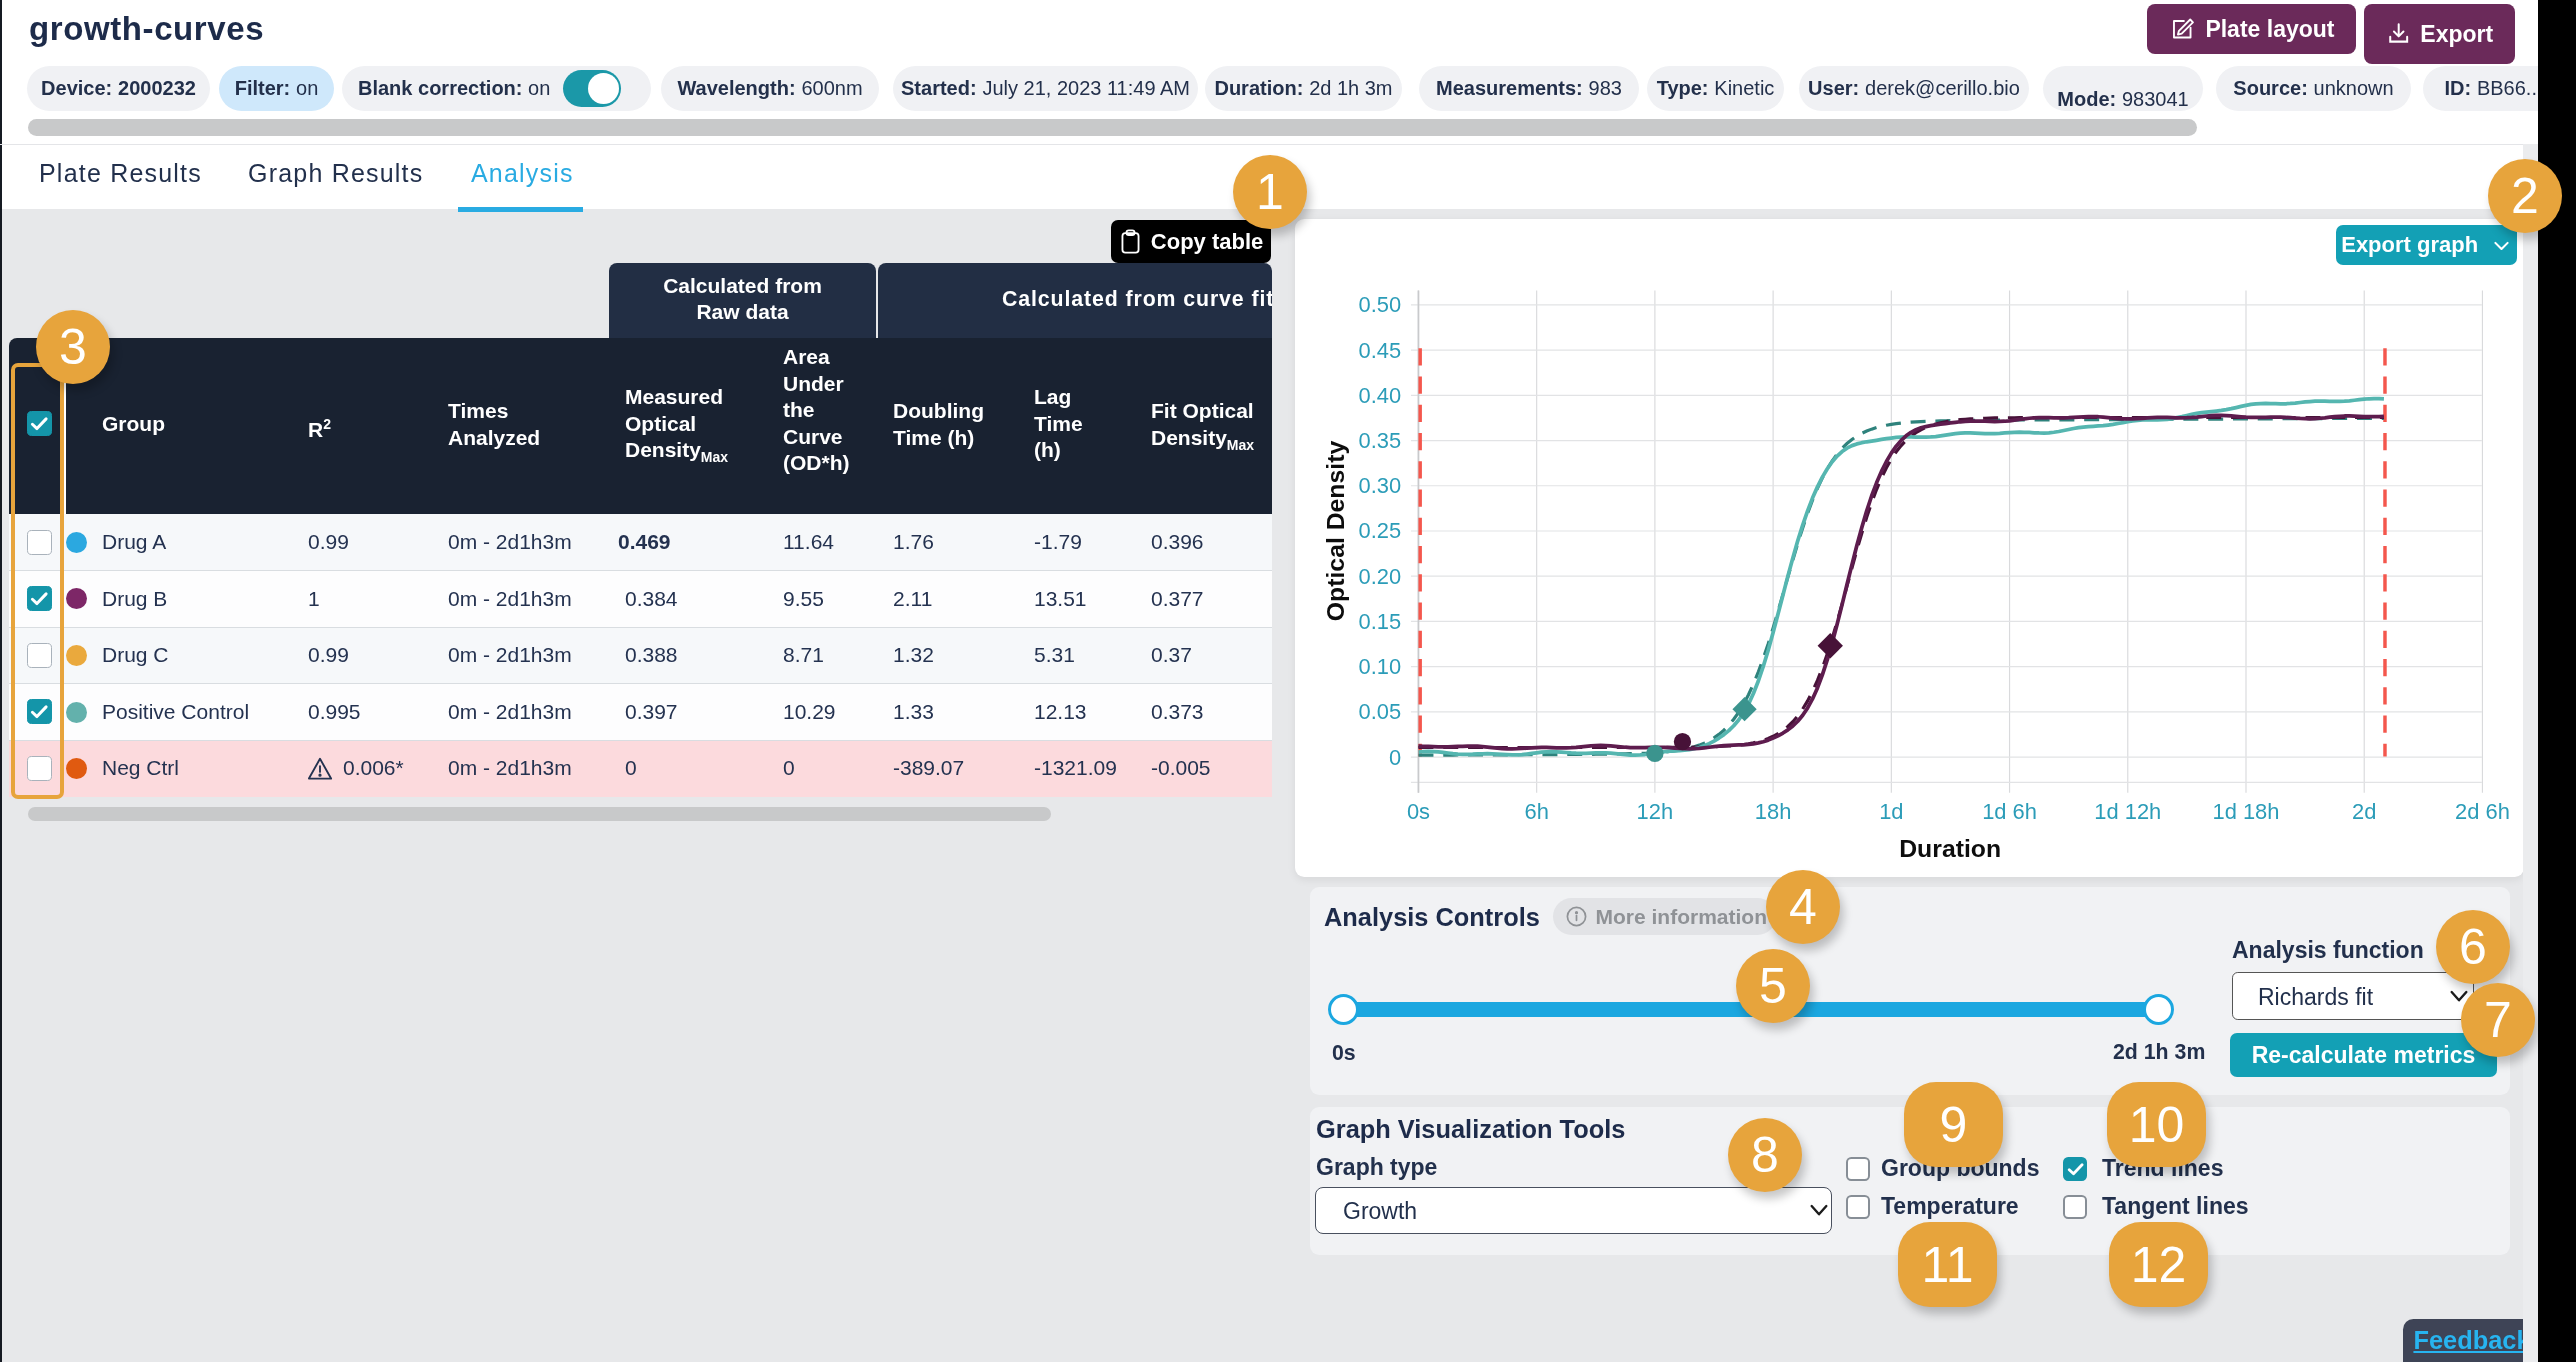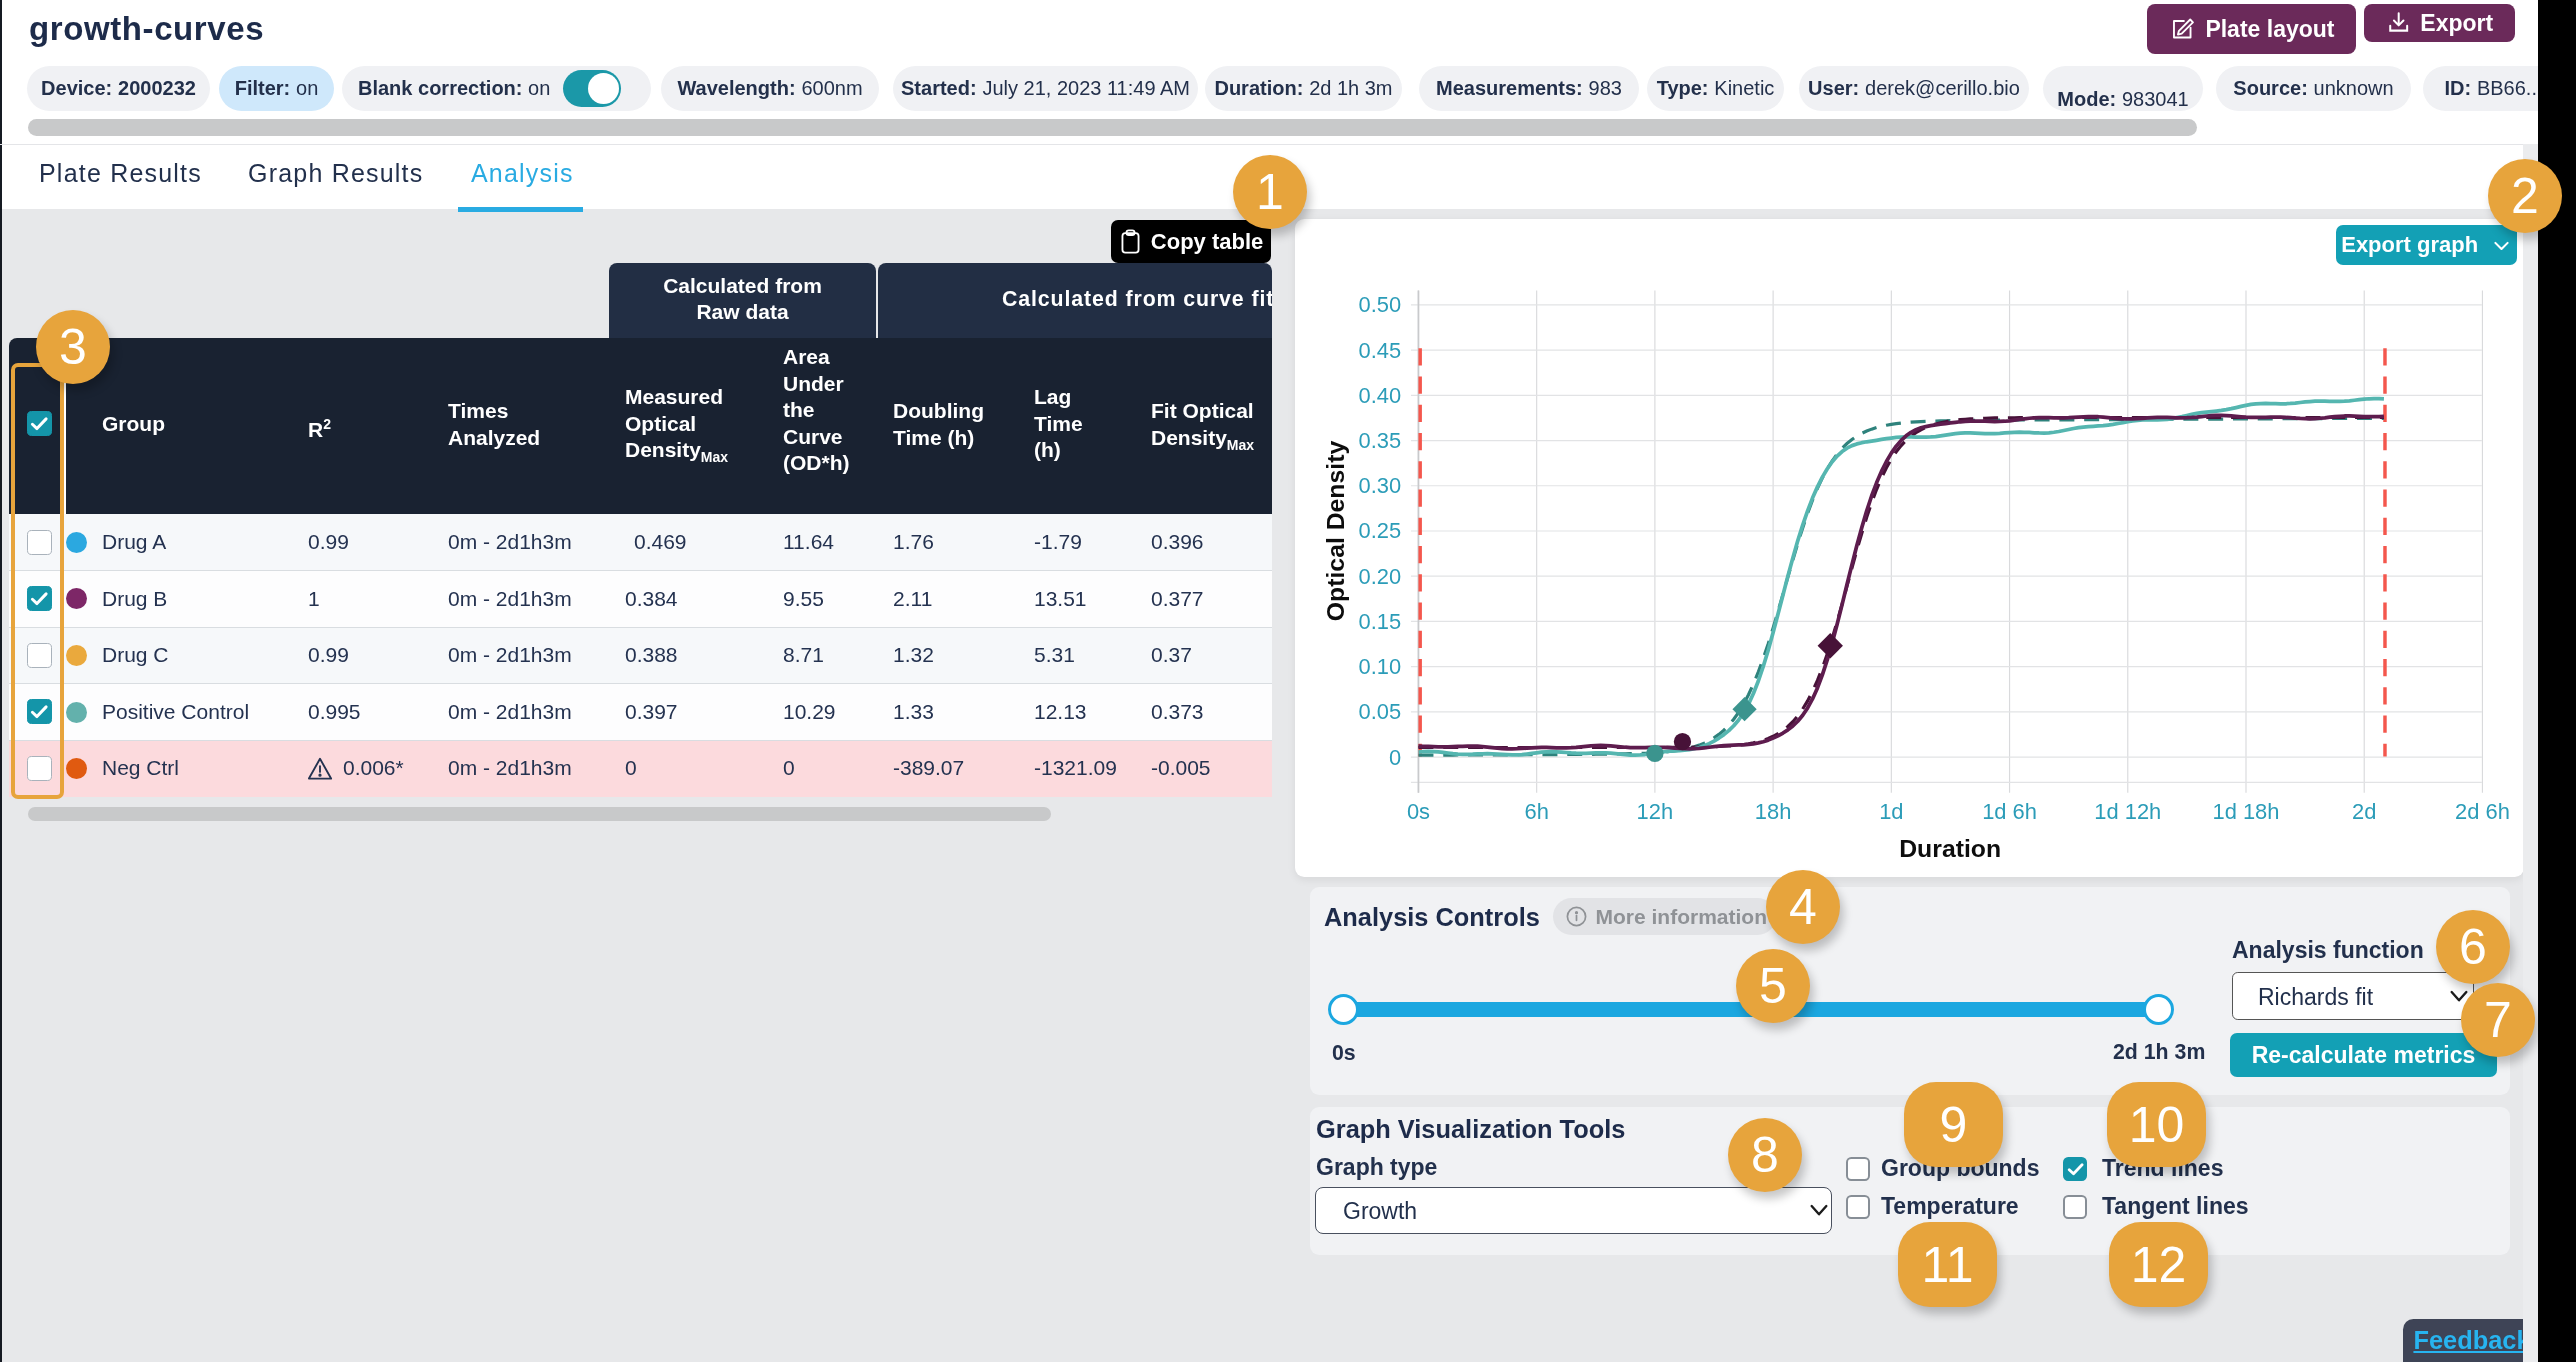--- a/index.html
+++ b/index.html
@@ -52,21 +52,21 @@
 <div class="tab" style="left:248px;">Graph Results</div>
 <div class="tab" style="left:471px;color:#29abe2;font-weight:500;">Analysis</div>
 <div class="abs" style="left:458px;top:207px;width:125px;height:5.2px;background:#29abe2;"></div>
 <div class="abs" style="left:2147px;top:4px;width:209px;height:50px;border-radius:8px;background:#6b2a5a;color:#fff;
  font-size:23px;font-weight:bold;display:flex;align-items:center;justify-content:center;">
  <svg width="26.5" height="26.5" viewBox="0 0 24 24" fill="none" stroke="#fff" stroke-width="1.7" style="margin-right:10.4px">
  <path d="M13.5 4.5 H4.5 V19.5 H19.5 V10.5" stroke-linecap="round" stroke-linejoin="round"></path>
       <path d="M9.0 13.4 L19.2 3.2 l2.5 2.5 L11.5 15.9 l-3.4 0.9 z" stroke-linejoin="round"></path>
     </svg>
  Plate layout</div>
-<div class="abs" style="left:2364px;top:4px;width:151px;height:38px;border-radius:8px;background:#6b2a5a;color:#fff;
+<div class="abs" style="left:2364px;top:4px;width:151px;height:60px;border-radius:8px;background:#6b2a5a;color:#fff;
  font-size:23px;font-weight:bold;display:flex;align-items:center;justify-content:center;">
  <svg width="25.4" height="25.4" viewBox="0 0 24 24" fill="none" stroke="#fff" stroke-width="1.9" style="margin-right:9.2px">
  <path d="M12 3 v11 M7.5 10 L12 14.5 16.5 10" stroke-linecap="round" stroke-linejoin="round"></path>
  <path d="M4 15 v4.5 h16 V15" stroke-linecap="round"></path>
     </svg>
  Export</div>
 <div class="abs" style="left:1111px;top:220px;width:160px;height:43px;border-radius:7px;background:#000000;color:#fff;
  font-size:22px;font-weight:bold;display:flex;align-items:center;justify-content:center;">
  <svg width="23" height="25.4" viewBox="0 0 20 22" fill="none" stroke="#fff" stroke-width="1.6" style="margin-right:9.2px">
  <rect x="3" y="3.5" width="14" height="17" rx="2.5"></rect>
@@ -93,21 +93,21 @@
 <div class="hcell" style="left:783px;top:344px;">Area<br>Under<br>the<br>Curve<br>(OD*h)</div>
 <div class="hcell" style="left:893px;top:398px;">Doubling<br>Time (h)</div>
 <div class="hcell" style="left:1034px;top:384px;">Lag<br>Time<br>(h)</div>
 <div class="hcell" style="left:1151px;top:398px;">Fit Optical<br>Density<sub style="font-size:14px">Max</sub></div>
 <div class="abs" style="left:8.7px;top:514px;width:1263px;height:57px;background:#f6f8fa;"></div>
 <div class="chk" style="left:27px;top:530px;"></div>
 <div class="dot" style="left:66px;top:532px;background:#2ba8e0;"></div>
 <div class="cell" style="left:102px;top:530px;">Drug A</div>
 <div class="cell" style="left:308px;top:530px;">0.99</div>
 <div class="cell" style="left:448px;top:530px;">0m - 2d1h3m</div>
-<div class="cell" style="left:634px;top:530px;">0.469</div>
+<div class="cell" style="left:618px;top:530px;font-weight:bold;">0.469</div>
 <div class="cell" style="left:783px;top:530px;">11.64</div>
 <div class="cell" style="left:893px;top:530px;">1.76</div>
 <div class="cell" style="left:1034px;top:530px;">-1.79</div>
 <div class="cell" style="left:1151px;top:530px;">0.396</div>
 <div class="abs" style="left:8.7px;top:571px;width:1263px;height:57px;background:#fdfdfe;"></div>
 <div class="abs" style="left:8.7px;top:570px;width:1263px;height:1.2px;background:#d9dde1;"></div>
 <div class="chk on" style="left:27px;top:586px;">
     <svg width="18.5" height="16" viewBox="0 0 16 14">
       <path d="M2 7.2 L6 11 L14 2.5" stroke="#fff" stroke-width="2.6" fill="none" stroke-linecap="round" stroke-linejoin="round"></path>
     </svg>

